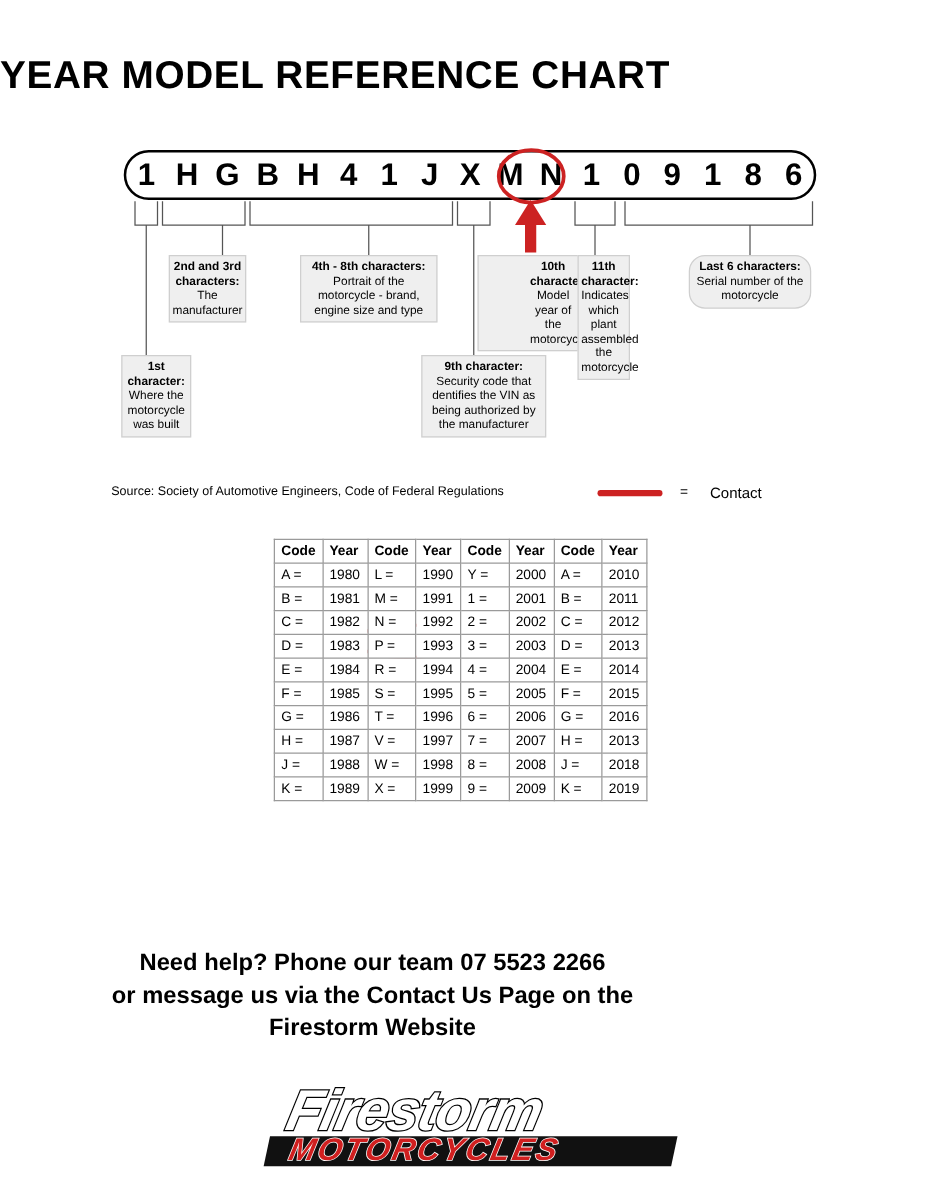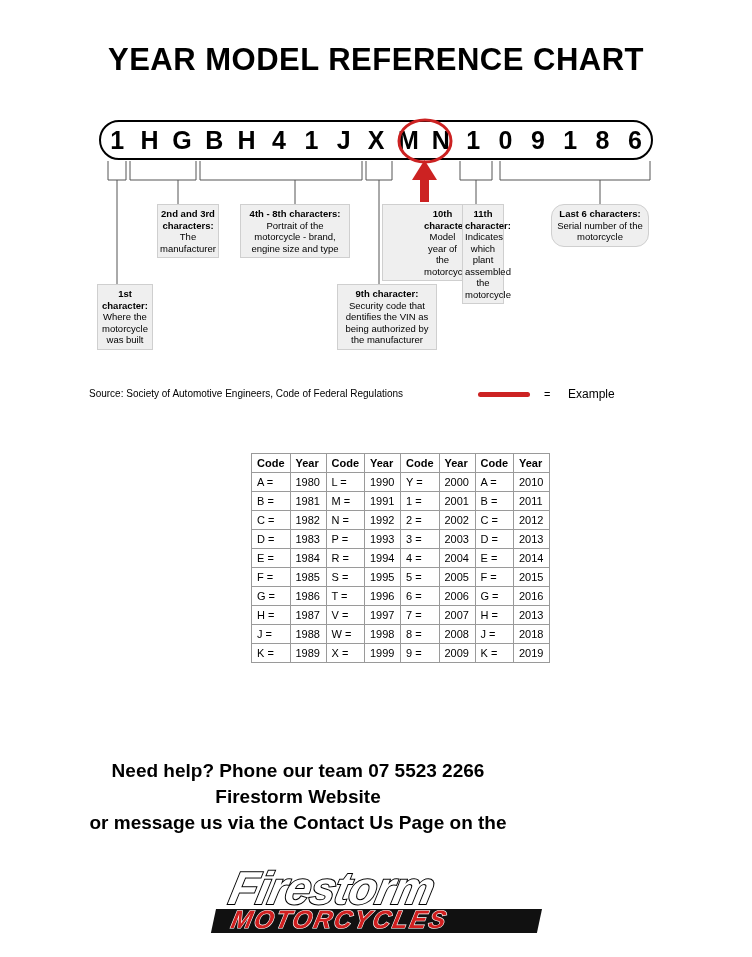--- a/index.html
+++ b/index.html
@@ -15,21 +15,20 @@
     color: #000;
     overflow: hidden;
   }
 
   
   .title {
     position: absolute;
     top: 42px;
     left: 0;
     width: 752px;
-    text-align: center;
     font-size: 31px;
     font-weight: bold;
     letter-spacing: 0.5px;
   }
 
   
   .vin-box {
     position: absolute;
     top: 120px;
     left: 99px;
@@ -67,21 +66,21 @@
     box-sizing: border-box;
     text-align: center;
     font-size: 9.5px;
     line-height: 11.5px;
     padding: 3px 2px;
     color: #000;
   }
   .callout b { font-weight: bold; }
 
   .c-1st   { left: 97px;  top: 284px; width: 56px;  }
-  .c-23    { left: 135px; top: 204px; width: 62px; margin-left: 22px;  }
+  .c-23    { left: 135px; top: 204px; width: 62px;  }
   .c-48    { left: 240px; top: 204px; width: 110px; }
   .c-9     { left: 337px; top: 284px; width: 100px; }
   .c-10    { left: 382px; top: 204px; width: 82px; padding-left: 41px;  }
   .c-11    { left: 462px; top: 204px; width: 42px;  }
   .c-last6 { left: 551px; top: 204px; width: 98px; border-radius: 13px;  }
 
   
   .source {
     position: absolute;
     left: 89px;
@@ -99,24 +98,23 @@
     position: absolute;
     left: 568px;
     top: 387px;
     font-size: 12px;
   }
 
   
   .year-table {
     position: absolute;
     left: 219px;
-    top: 453px;
+    top: 431px;
     border-collapse: collapse;
     font-size: 11px;
-    margin-left: 32px;
   }
   .year-table td, .year-table th {
     border: 1px solid #9a9a9a;
     padding: 3px 5px;
     height: 18px;
     box-sizing: border-box;
     background: #fff;
     font-weight: normal;
     text-align: left;
     white-space: nowrap;
@@ -262,21 +260,21 @@
   <span>Indicates which plant assembled the motorcycle</span>
 </div>
 
 <div class="callout c-last6">
   <b>Last 6 characters:</b><br>
   <span>Serial number of the motorcycle</span>
 </div>
 
 <div class="source">Source:  Society of Automotive Engineers, Code of Federal Regulations</div>
 <div class="legend-equals">=</div>
-<div class="legend-text">Example</div>
+<div class="legend-text">Contact</div>
 
 <table class="year-table">
   <thead>
     <tr>
       <th>Code</th>
       <th>Year</th>
       <th>Code</th>
       <th>Year</th>
       <th>Code</th>
       <th>Year</th>
@@ -383,22 +381,22 @@
       <td class="code">9 =</td>
       <td class="year">2009</td>
       <td class="code">K =</td>
       <td class="year">2019</td>
     </tr>
   </tbody>
 </table>
 
 <div class="help">
   <div>Need help?  Phone our team 07 5523 2266</div>
+  <div>or message us via the Contact Us Page on the</div>
   <div>Firestorm Website</div>
-  <div>or message us via the Contact Us Page on the</div>
 </div>
 
 <svg class="logo" viewBox="0 0 360 78" width="360" height="78">
   <g transform="skewX(-12)">
     <text class="logo-word1" x="40" y="42">Firestorm</text>
   </g>
   <rect x="18" y="47" width="326" height="24" fill="#111" transform="skewX(-12) translate(12,0)"></rect>
   <g transform="skewX(-12)">
     <text class="logo-word2" x="48" y="66">MOTORCYCLES</text>
   </g>

